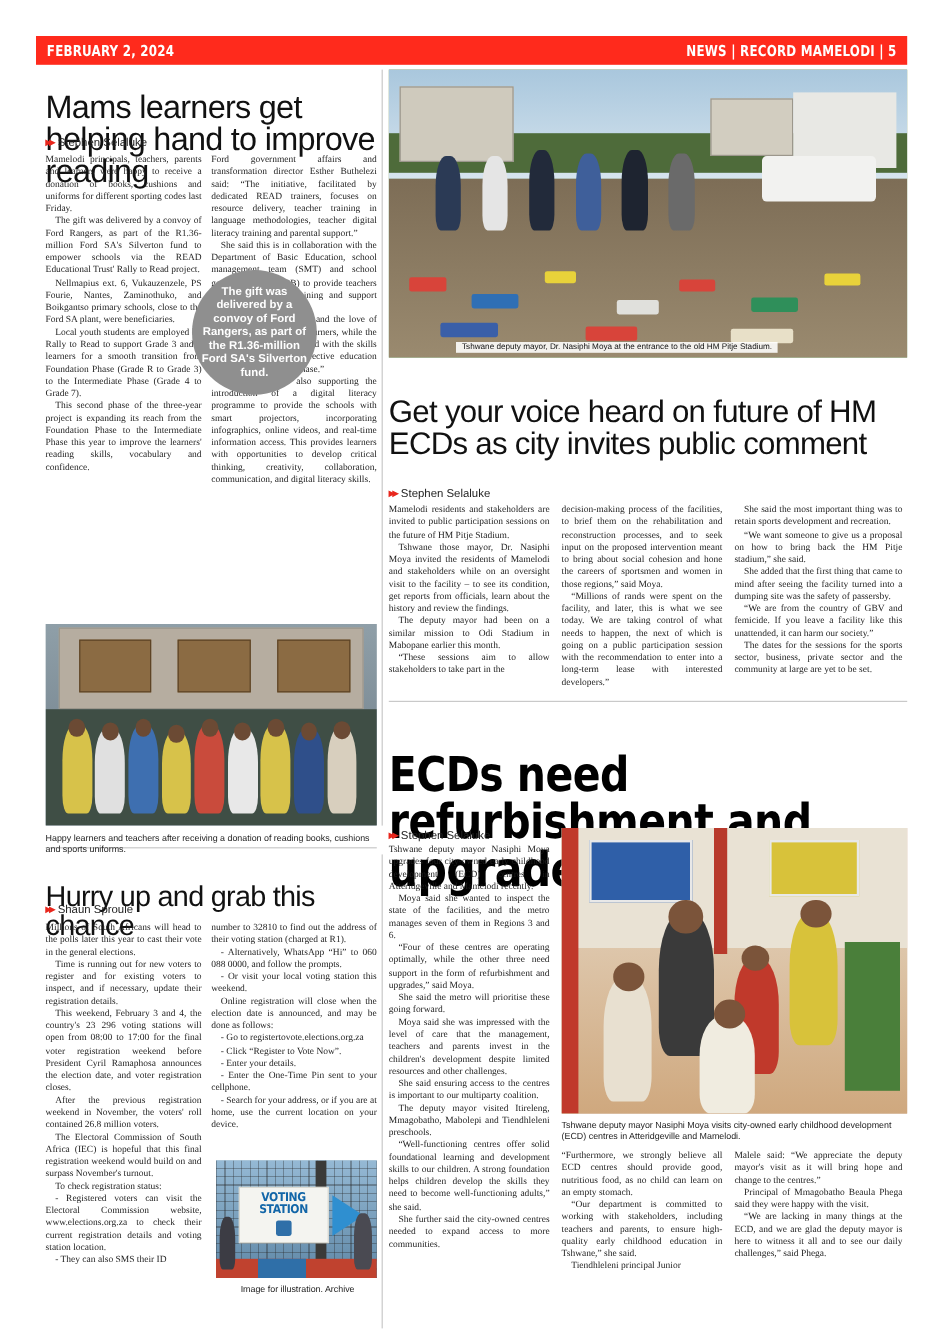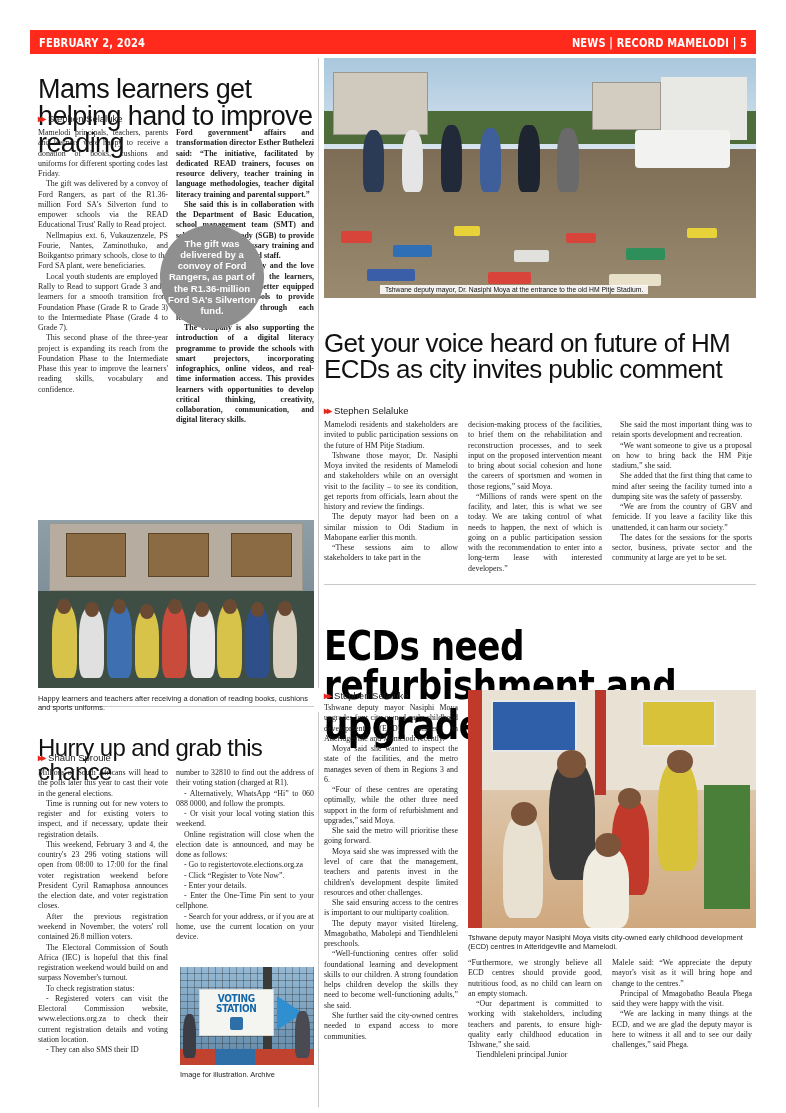--- a/index.html
+++ b/index.html
@@ -63,40 +63,40 @@
     font-family:"Liberation Sans", sans-serif;
     font-size:7.4px; line-height:1.28; color:#222;
   }
   .rule-v { position:absolute; width:1px; background:#c9c9c9; }
   .rule-h { position:absolute; height:1px; background:#c9c9c9; }
 
   
   #a1-head { position:absolute; left:38px; top:58px; width:278px; }
   #a1-byline { position:absolute; left:38px; top:108px; }
   #a1-col1 { position:absolute; left:38px; top:128px; width:130px; height:390px; }
-  #a1-col2 { position:absolute; left:176px; top:128px; width:138px; height:390px;font-weight:bold; }
+  #a1-col2 { position:absolute; left:176px; top:128px; width:138px; height:390px; }
   .circle-quote {
     position:absolute; left:160px; top:225px; width:104px; height:104px;
     border-radius:50%; background:#8f8f8f; color:#fff;
     display:flex; align-items:center; justify-content:center; text-align:center;
     font-family:"Liberation Sans", sans-serif; font-weight:bold;
     font-size:9.5px; line-height:1.18; padding:7px; z-index:5;
   }
   #a1-photo { position:absolute; left:38px; top:520px; width:276px; height:168px;
               overflow:hidden; background:#b9c2c9; }
   #a1-cap { position:absolute; left:38px; top:694px; width:276px; }
 
   
   #a3-head { position:absolute; left:38px; top:716px; width:280px; }
   #a3-byline { position:absolute; left:38px; top:747px; }
   #a3-col1 { position:absolute; left:38px; top:768px; width:130px; height:340px; }
   #a3-col2 { position:absolute; left:176px; top:768px; width:138px; height:178px; }
   #a3-photo { position:absolute; left:180px; top:967px; width:134px; height:98px;
               overflow:hidden; background:#7fa7c4; }
-  #a3-cap { position:absolute; left:180px; top:1070px; width:136px; }
+  #a3-cap { position:absolute; left:180px; top:1070px; width:136px;text-align:center; }
 
   
   #a2-photo { position:absolute; left:324px; top:58px; width:432px; height:240px;
               overflow:hidden; background:#6f8f5a; }
   #a2-photocap {
     position:absolute; left:380px; top:285px;
     background:rgba(255,255,255,.88); padding:1px 5px;
     font-family:"Liberation Sans",sans-serif; font-size:6.8px; color:#111;
     white-space:nowrap; z-index:4;
   }

